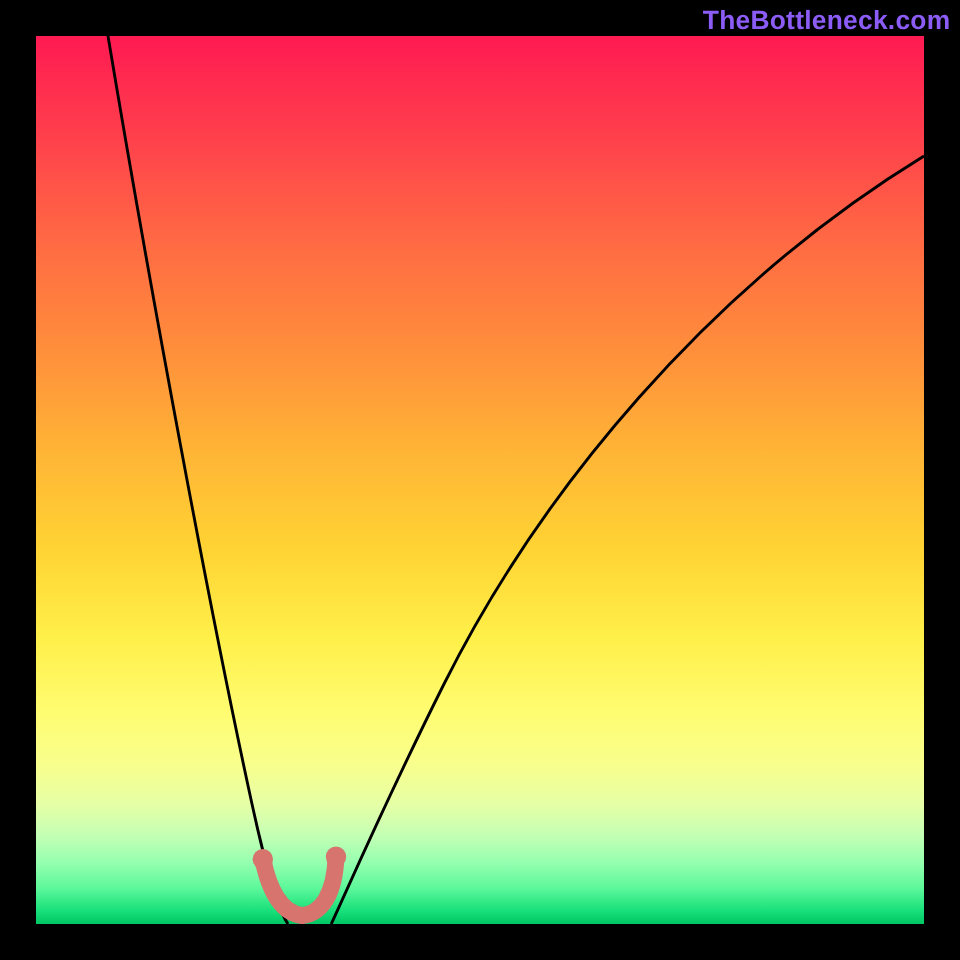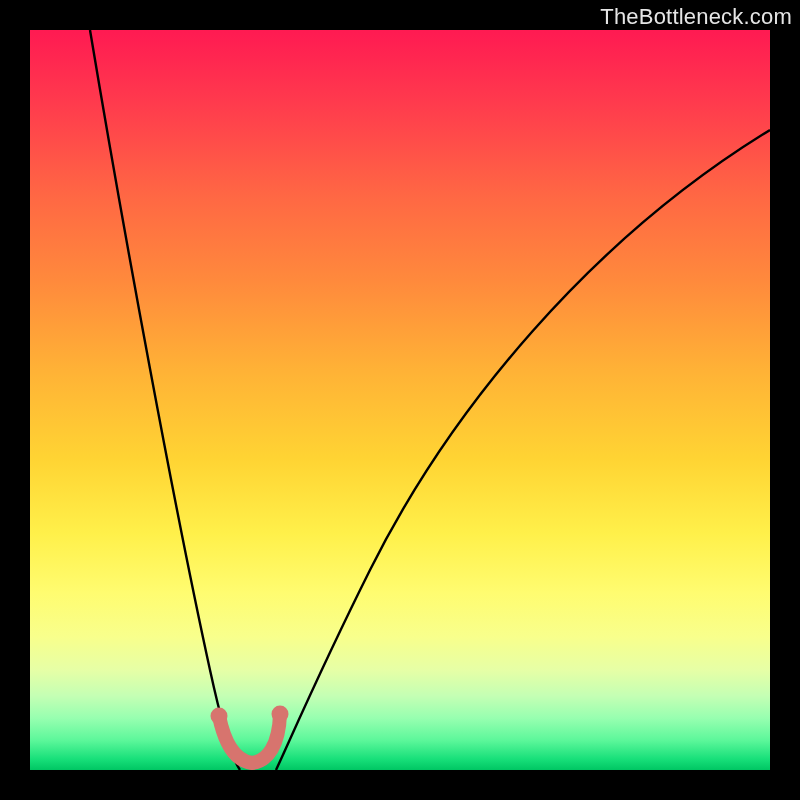--- a/index.html
+++ b/index.html
@@ -38,24 +38,24 @@
       #97ffb0 93%,
       #5cf79a 96%,
       #18e07a 98.5%,
       #00c663 100%
     );
   }
   .watermark {
     position: absolute;
     top: 4px;
     right: 8px;
-    color: #e5e5e5;
+    color: #8b5cf6;
     font-size: 22px;
     letter-spacing: 0.2px;
-    font-weight: 400;
+    font-weight: 700;
   }
   svg.curves {
     position: absolute;
     inset: 0;
   }
 </style>
 </head>
 <body>
 
 <div class="watermark">TheBottleneck.com</div>

